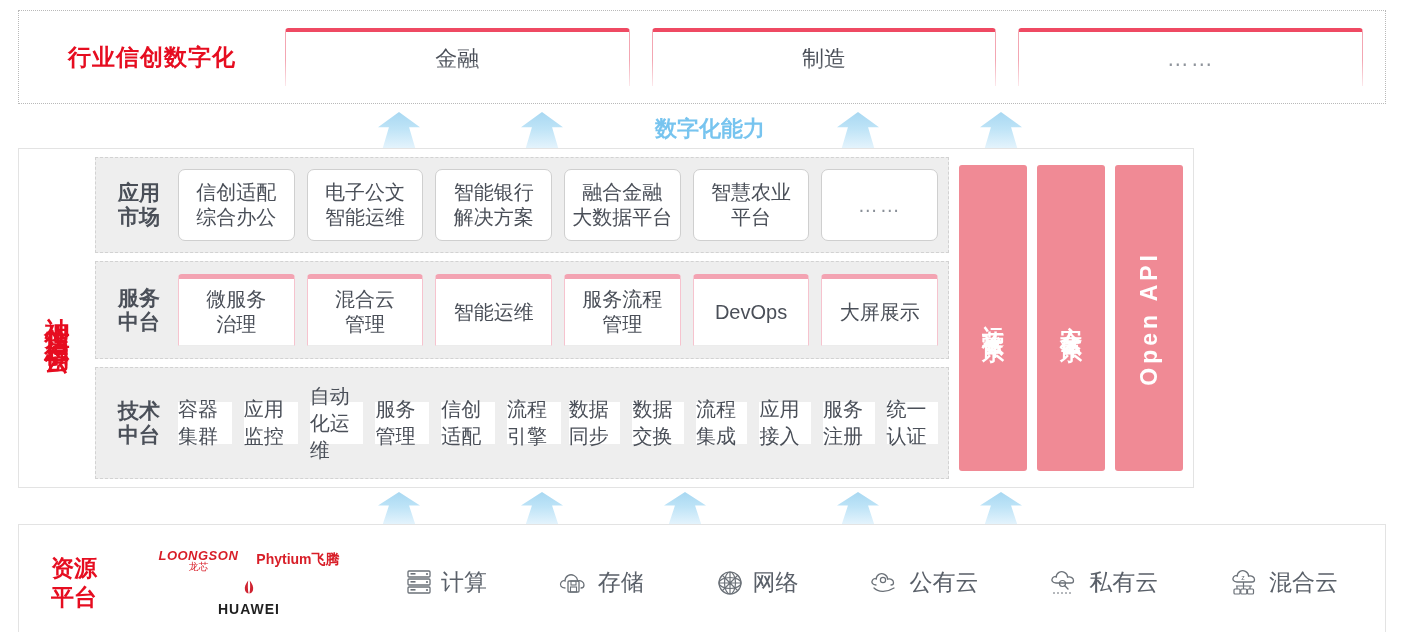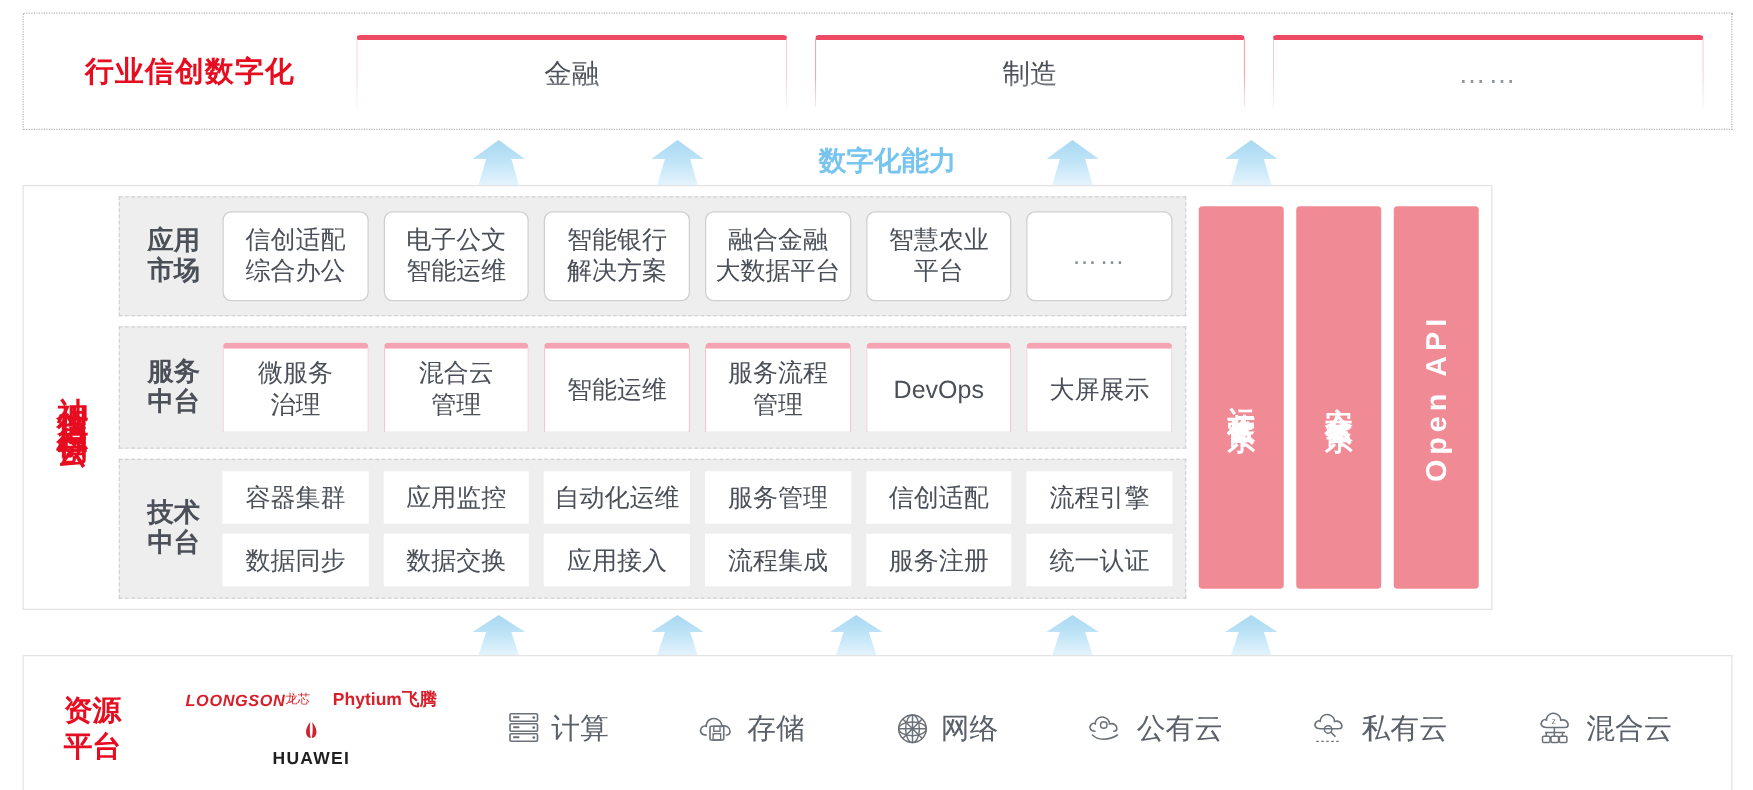--- a/index.html
+++ b/index.html
@@ -101,21 +101,21 @@
     border-top:5px solid #f3a3b2;
     border-left:1px solid #f6c3ce;
     border-right:1px solid #f6c3ce;
     border-bottom:1px solid #ececec;
     border-top-left-radius:4px; border-top-right-radius:4px;
     display:flex; align-items:center; justify-content:center;
     text-align:center; color:#4a4f58; font-size:20px; line-height:1.25;
   }
 
   
-  .tech-grid{ flex:1; display:flex; flex-direction:column; gap:8px; padding-left:6px; }
+  .tech-grid{ flex:1; display:flex; flex-direction:row; gap:8px; padding-left:6px; }
   .tech-line{ display:flex; gap:12px; }
   .tech-box{
     flex:1; height:42px; background:#fff;
     display:flex; align-items:center; justify-content:center;
     color:#4a4f58; font-size:20px;
   }
 
   
   .pillars{ display:flex; gap:10px; padding:8px 0 8px 0; }
   .pillar{
@@ -143,21 +143,21 @@
   }
   .res-title{
     width:110px; text-align:center; color:#e60d20;
     font-size:23px; font-weight:bold; line-height:1.25;
   }
   .res-logos{
     width:240px; display:flex; flex-direction:column;
     align-items:center; justify-content:center; gap:7px;
   }
   .logo-line{ display:flex; align-items:center; justify-content:center; gap:18px; }
-  .logo-loongson{ display:flex; flex-direction:row; align-items:center; line-height:1; }
+  .logo-loongson{ display:flex; flex-direction:column; align-items:center; line-height:1; }
   .logo-loongson .en{
     color:#d81e28; font-size:13px; font-weight:bold; font-style:italic;
     letter-spacing:.5px;
   }
   .logo-loongson .cn{ color:#d81e28; font-size:10px; font-weight:normal; }
   .logo-phytium{ color:#d81e28; font-size:14px; font-weight:bold; white-space:nowrap; }
   .logo-huawei{ display:flex; align-items:center; gap:6px;flex-direction:column; }
   .logo-huawei .mark{ width:20px; height:16px; }
   .logo-huawei .txt{ color:#1f1f1f; font-size:14px; font-weight:bold; letter-spacing:1px; }
 
@@ -289,22 +289,22 @@
               <div class="tech-box">容器集群</div>
               <div class="tech-box">应用监控</div>
               <div class="tech-box">自动化运维</div>
               <div class="tech-box">服务管理</div>
               <div class="tech-box">信创适配</div>
               <div class="tech-box">流程引擎</div>
             </div>
             <div class="tech-line">
               <div class="tech-box">数据同步</div>
               <div class="tech-box">数据交换</div>
+              <div class="tech-box">流程集成</div>
               <div class="tech-box">应用接入</div>
-              <div class="tech-box">流程集成</div>
               <div class="tech-box">服务注册</div>
               <div class="tech-box">统一认证</div>
             </div>
           </div>
         </div>
 
       </div>
 
       <div class="pillars">
         <div class="pillar">

